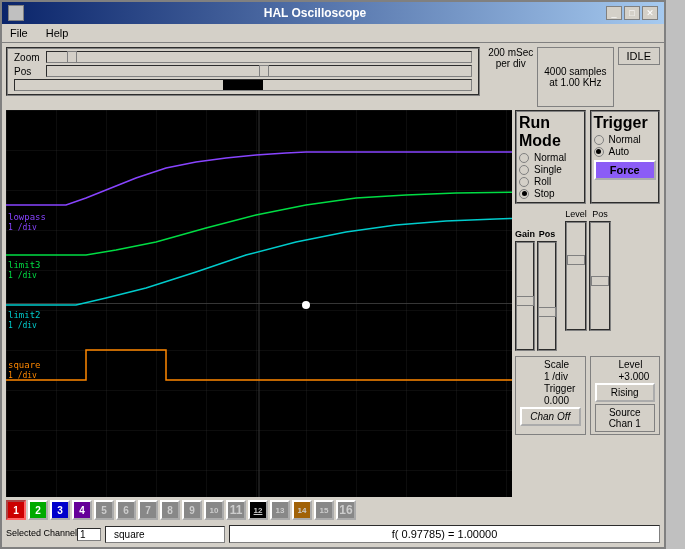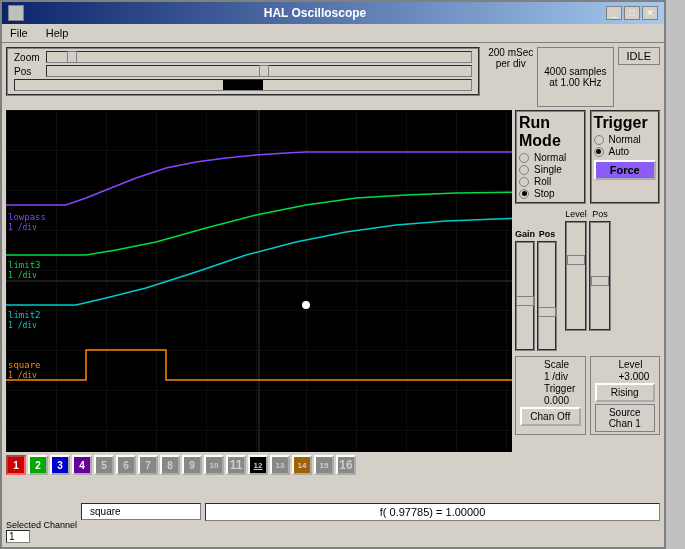--- a/index.html
+++ b/index.html
@@ -249,20 +249,21 @@
       margin-bottom: 2px;
     }
     .chan-off-btn {
       background: #d4d0c8;
       border: 2px outset #ffffff;
       padding: 2px 4px;
       font-size: 10px;
       cursor: pointer;
       width: 100%;
       text-align: center;
+      font-style: italic;
     }
     .bottom-section {
       display: flex;
       align-items: center;
       gap: 3px;
     }
     .channel-buttons {
       display: flex;
       gap: 2px;
     }
@@ -543,21 +544,21 @@
         <div class="chan-btn" style="background:#888888; color:#ccc; font-size:12px;">11</div>
         <div class="chan-btn" style="background:#000000; color:#ccc; font-size:8px;text-decoration:underline;">12</div>
         <div class="chan-btn" style="background:#888888; color:#ccc; font-size:8px;">13</div>
         <div class="chan-btn" style="background:#a16207; color:#ccc; font-size:8px;">14</div>
         <div class="chan-btn" style="background:#888888; color:#ccc; font-size:8px;">15</div>
         <div class="chan-btn" style="background:#888888; color:#ccc; font-size:12px;">16</div>
       </div>
     </div>
 
     <div style="display:flex; align-items:center; gap:4px; margin-top:2px;">
-      <div style="display:flex; flex-direction:column; font-size:9px;margin-top:40px;">
+      <div style="display:flex; font-size:9px;">
         <span>Selected Channel</span>
         <input type="text" class="sel-chan-input" value="1" style="width: 24px;">
       </div>
       <div style="border:1px inset #808080; background:white; padding:2px 8px; font-size:10px; width:120px;">
         <span>square</span>
       </div>
       <div class="func-display">
         <span>f( 0.97785) =  1.00000</span>
       </div>
     </div>

